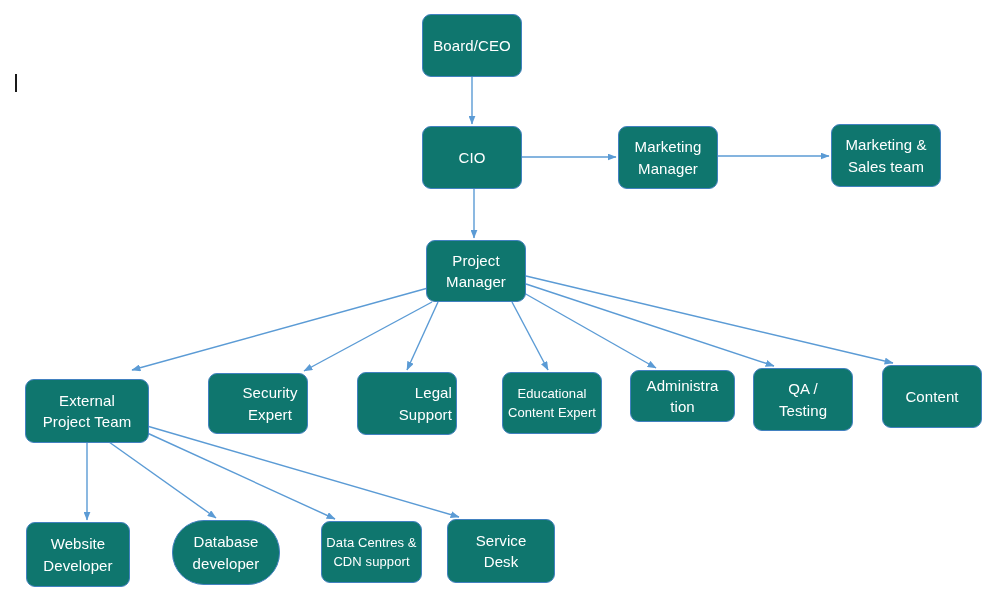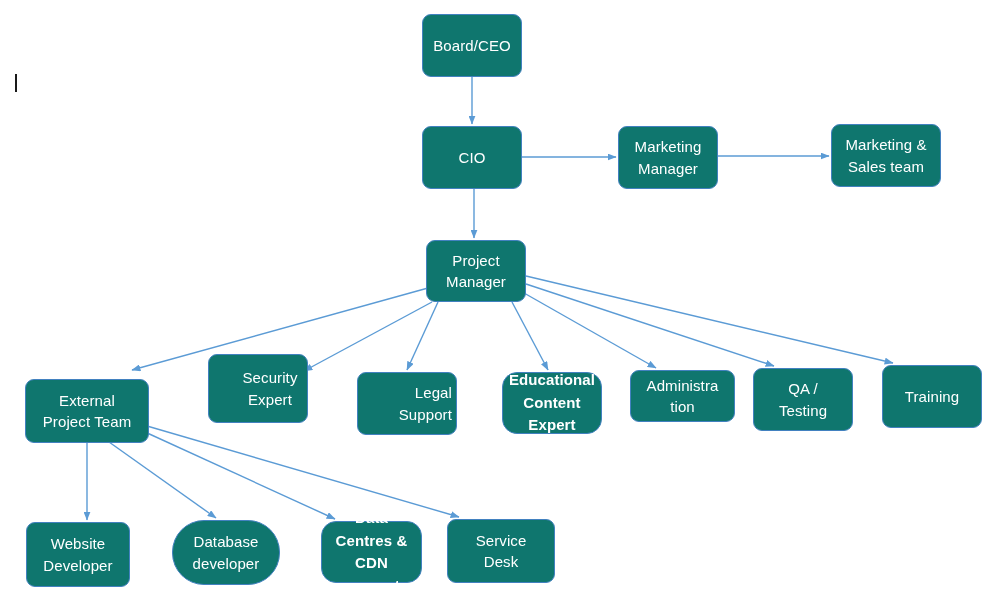--- a/index.html
+++ b/index.html
@@ -38,24 +38,23 @@
     justify-content: center;
     text-align: center;
     line-height: 1.42;
     font-size: 15px;
     letter-spacing: 0.1px;
     padding: 2px 4px;
     z-index: 2;
     box-shadow: 0 0 0 0 rgba(0,0,0,0);
   }
   .node.small {
-    font-size: 15px;
+    font-size: 13px;
     line-height: 1.5;
-    font-weight: 700;
-    border-radius: 15px;
+    font-weight: 400;
   }
   .node .lbl {
     display: block;
     width: 100%;
     white-space: pre-line;
   }
   #caret {
     position: absolute;
     width: 2px;
     background: #1a1a1a;
@@ -108,42 +107,42 @@
 Sales team</span>
       </div>
       <div class="node" style="left: 426px; top: 240px; width: 100px; height: 62px;">
         <span class="lbl">Project
 Manager</span>
       </div>
       <div class="node" style="left: 25px; top: 372px; width: 124px; height: 64px; margin-top: 7px;">
         <span class="lbl">External
 Project Team</span>
       </div>
-      <div class="node" style="left: 208px; top: 354px; width: 100px; height: 69px; padding-left: 28px;">
+      <div class="node" style="left: 208px; top: 373px; width: 100px; height: 61px; padding-left: 28px;">
         <span class="lbl">Security
 Expert</span>
       </div>
       <div class="node" style="left: 357px; top: 372px; width: 100px; height: 63px; text-align: right;">
         <span class="lbl">Legal
 Support</span>
       </div>
       <div class="node small" style="left: 502px; top: 372px; width: 100px; height: 62px;">
         <span class="lbl">Educational
 Content Expert</span>
       </div>
       <div class="node" style="left: 630px; top: 370px; width: 105px; height: 52px;">
         <span class="lbl">Administra
 tion</span>
       </div>
       <div class="node" style="left: 753px; top: 368px; width: 100px; height: 63px;">
         <span class="lbl">QA /
 Testing</span>
       </div>
       <div class="node" style="left: 882px; top: 365px; width: 100px; height: 63px;">
-        <span class="lbl">Training</span>
+        <span class="lbl">Content</span>
       </div>
       <div class="node" style="left: 26px; top: 522px; width: 104px; height: 65px;">
         <span class="lbl">Website
 Developer</span>
       </div>
       <div class="node" style="left: 172px; top: 520px; width: 108px; height: 65px; border-radius: 32px;">
         <span class="lbl">Database
 developer</span>
       </div>
       <div class="node small" style="left: 321px; top: 521px; width: 101px; height: 62px;">

